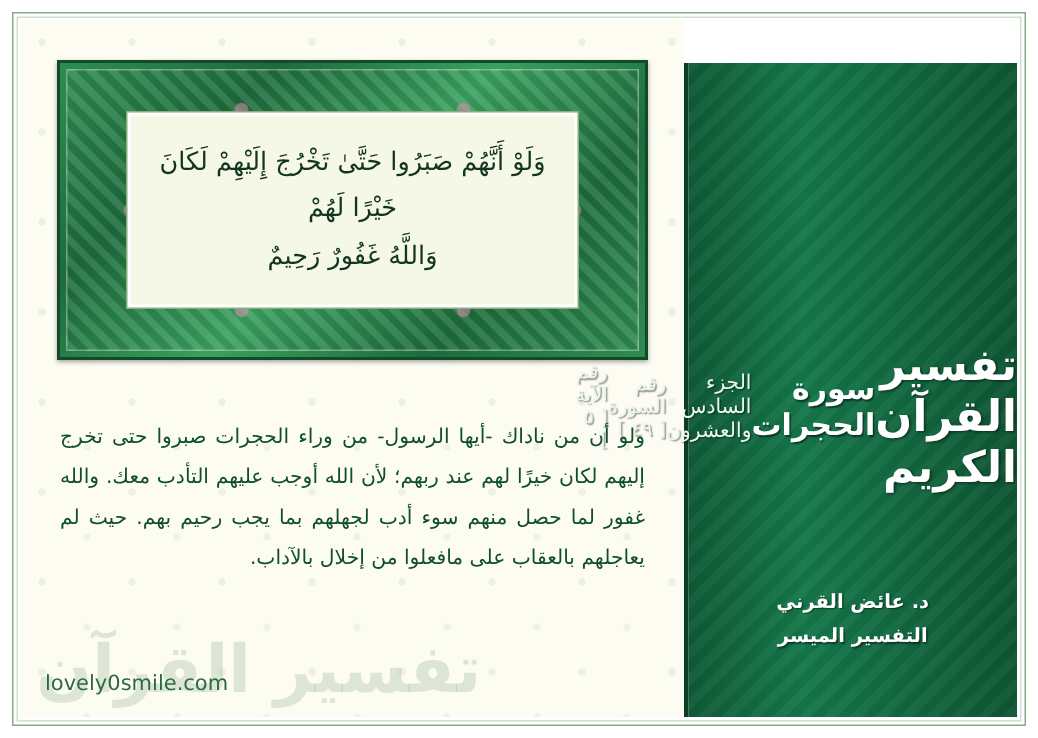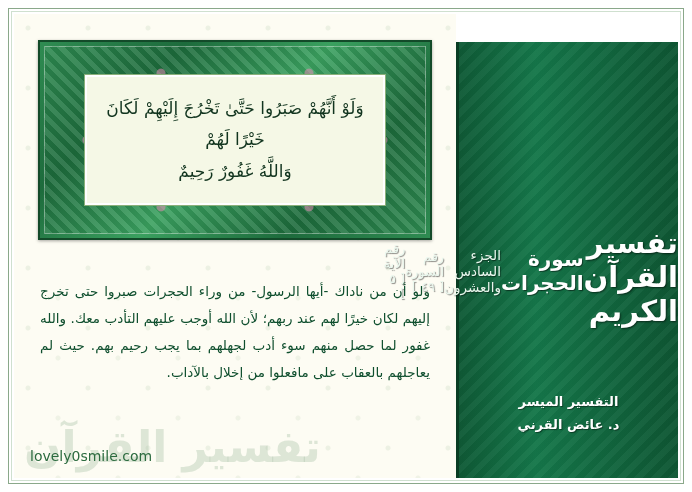--- a/index.html
+++ b/index.html
@@ -263,22 +263,22 @@
 
     <aside class="side-panel">
       <div class="panel-title">تفسير القرآن الكريم</div>
       <div class="panel-divider"></div>
       <div class="surah-name">سورة الحجرات</div>
       <div class="meta-line">الجزء السادس والعشرون</div>
       <div class="meta-line sm">رقم السورة [ ٤٩ ]</div>
       <div class="meta-line sm">رقم الآية [ ٥ ]</div>
 
       <div class="panel-footer">
+        <div>د. عائض القرني</div>
         <div>التفسير الميسر</div>
-        <div>د. عائض القرني</div>
       </div>
     </aside>
 
     <main class="main-area">
 
       <div class="ayah-frame">
         <div class="orn"></div>
         <div class="orn2"></div>
         <div class="ayah-inner">
           <div class="ayah-text">

